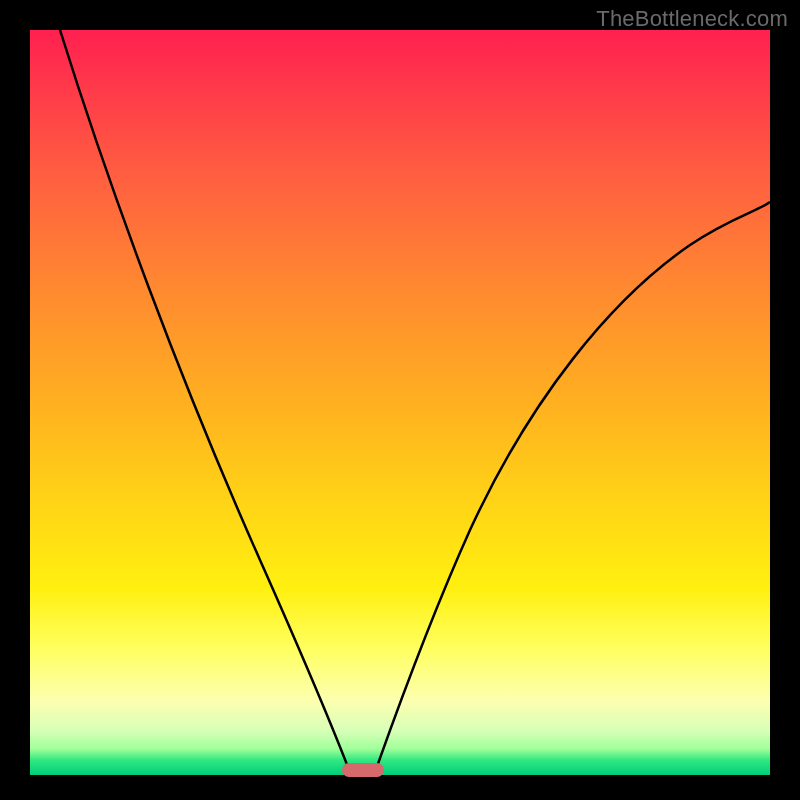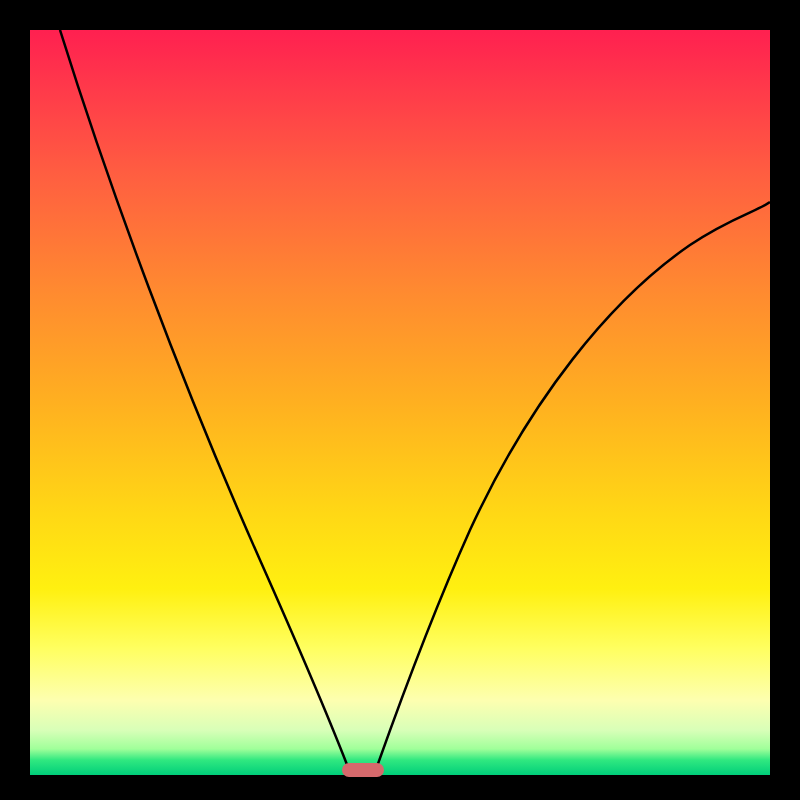--- a/index.html
+++ b/index.html
@@ -80,13 +80,14 @@
              C 80 160, 150 350, 230 530
              C 270 620, 300 690, 321 745" stroke="#000" stroke-width="2.5" fill="none"></path>
     <path d="M 344 745
              C 360 700, 395 600, 440 500
              C 500 370, 580 270, 660 215
              C 700 188, 730 180, 740 172" stroke="#000" stroke-width="2.5" fill="none"></path>
   </svg>
 
   <div class="marker" style="left: 342px; top: 763px;"></div>
 
+  <div class="watermark">TheBottleneck.com</div>
 </div>
 
 </body></html>

